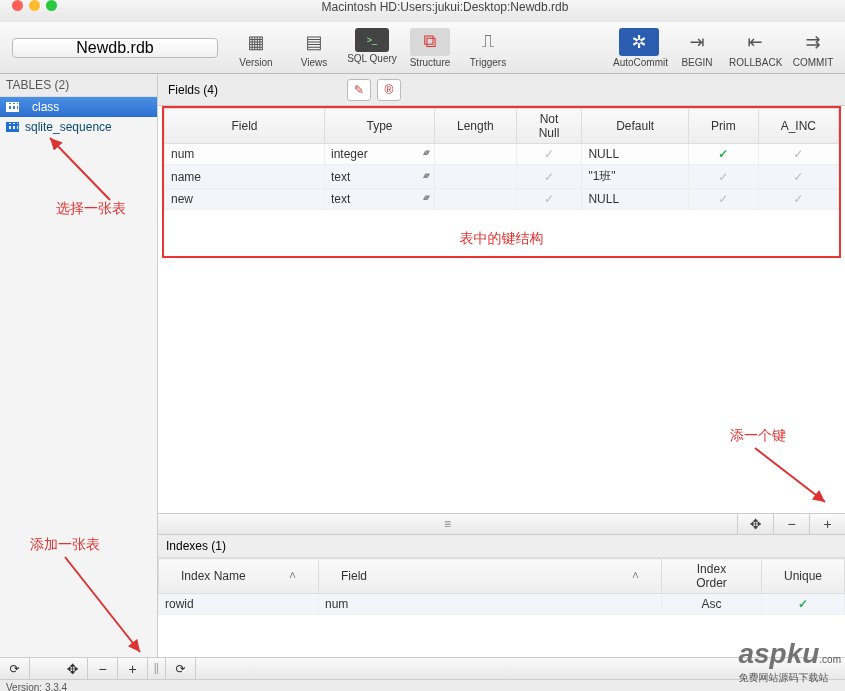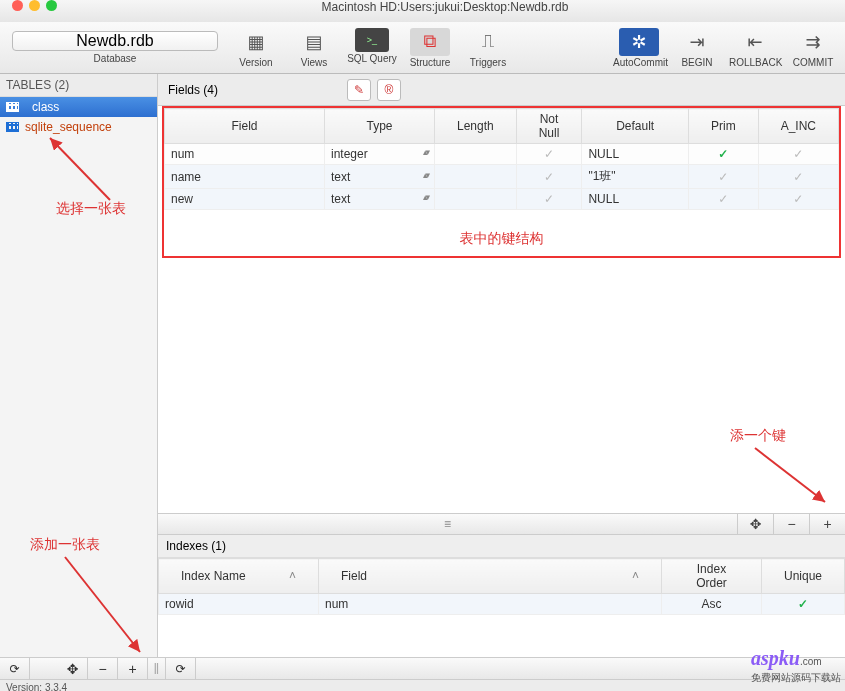--- a/index.html
+++ b/index.html
@@ -15,21 +15,21 @@
 .db-caption { font-size: 10px; color: #444; margin-top: 2px; }
 .tb-items { display: flex; gap: 6px; margin-left: 6px; }
 .tb-item { width: 52px; text-align: center; }
 .tb-item .ic { width: 40px; height: 28px; margin: 0 auto; border-radius: 3px; display: flex; align-items: center; justify-content: center; font-size: 18px; color: #555; }
 .tb-item.active .ic { background: #d8d8d8; }
 .tb-item .lbl { font-size: 10px; color: #444; margin-top: 1px; }
 .spacer { flex: 1; }
 .main { display: flex; height: 583px; }
 .sidebar { width: 158px; background: #f4f4f4; border-right: 1px solid #ccc; position: relative; }
 .sb-head { padding: 4px 6px; color: #555; background: #ececec; border-bottom: 1px solid #ddd; }
-.sb-row { display: flex; align-items: center; padding: 3px 6px; gap: 6px; color: #c2410c; }
+.sb-row { display: flex; align-items: center; padding: 3px 6px; gap: 6px; color: #0c4a6e; }
 .sb-row.sel { background: linear-gradient(#4a90e4,#2d6fd0); color: #fff; gap: 13px; }
 .tbl-ic { width: 13px; height: 10px; background: repeating-linear-gradient(90deg,#1e6fd6 0,#1e6fd6 2px,transparent 2px,transparent 4px), repeating-linear-gradient(0deg,#1e6fd6 0,#1e6fd6 2px,transparent 2px,transparent 5px); border:1px solid #1e6fd6; }
 .sb-row.sel .tbl-ic { border-color:#fff; background: repeating-linear-gradient(90deg,#fff 0,#fff 2px,transparent 2px,transparent 4px), repeating-linear-gradient(0deg,#fff 0,#fff 2px,transparent 2px,transparent 5px); }
 .content { flex: 1; display: flex; flex-direction: column; background: #fff; }
 .fields-head { height: 32px; display: flex; align-items: center; padding: 0 10px; gap: 19px; background: #ececec; border-bottom: 1px solid #ccc; }
 .ic-btn { width: 24px; height: 22px; border: 1px solid #bbb; border-radius: 3px; background: #fff; display: flex; align-items: center; justify-content: center; }
 .red-box { border: 2px solid #e33; margin: 0 4px; padding: 0; }
 .grid { width: 100%; border-collapse: collapse; }
 .grid th { background: linear-gradient(#fafafa,#eee); border: 1px solid #ddd; padding: 3px 22px; font-weight: normal; color: #333; text-align: center; }
 .grid td { border: 1px solid #eee; padding: 3px 6px; color: #333; background: #fdfdfd; }
@@ -41,39 +41,38 @@
 .bar { height: 22px; background: linear-gradient(#fafafa,#e8e8e8); border-top: 1px solid #ccc; border-bottom: 1px solid #ccc; display: flex; align-items: center; }
 .bar .mid { flex: 1; text-align: center; color: #888; }
 .sq-btn { width: 36px; height: 20px; border-left: 1px solid #ccc; display: flex; align-items: center; justify-content: center; color: #444; font-size: 14px; cursor: pointer; }
 .idx-head { padding: 4px 8px; background: #eee; border-bottom: 1px solid #ddd; }
 .bottom-bar { height: 22px; display: flex; align-items: center; border-top: 1px solid #ccc; background: linear-gradient(#fafafa,#e8e8e8); }
 .bb-btn { width: 30px; height: 22px; border-right: 1px solid #ccc; display: flex; align-items: center; justify-content: center; cursor: pointer; font-size: 14px; color: #333; }
 .version { font-size: 10px; padding: 2px 6px; color: #555; border-top: 1px solid #ccc; background: #ececec; }
 .anno { position: absolute; color: #dd3333; font-size: 14px; pointer-events: none; }
 .arrow-svg { position: absolute; pointer-events: none; }
 .logo { position: absolute; right: 4px; bottom: 6px; font-family: Arial; }
-.logo .a { font-size: 20px; font-weight: bold; font-style: italic; color: #8b5cf6; font-family: Liberation Serif, serif; }
+.logo .a { font-size: 28px; font-weight: bold; font-style: italic; color: #737373; }
 .logo .b { font-size: 10px; color: #555; }
 </style>
 </head>
 <body>
 
 <div class="titlebar">
   <div class="traffic">
     <span class="tr-close"></span>
     <span class="tr-min"></span>
     <span class="tr-max"></span>
   </div>
   <div class="title">Macintosh HD:Users:jukui:Desktop:Newdb.rdb</div>
 </div>
 
 <div class="toolbar">
   <div class="db-btn-wrap">
     <button class="db-btn">Newdb.rdb</button>
-    <div class="db-caption">Database</div>
   </div>
   <div class="tb-items">
     <div class="tb-item">
         <div class="ic">▦</div>
         <div class="lbl">Version</div>
       </div>
     <div class="tb-item">
         <div class="ic">▤</div>
         <div class="lbl">Views</div>
       </div>

